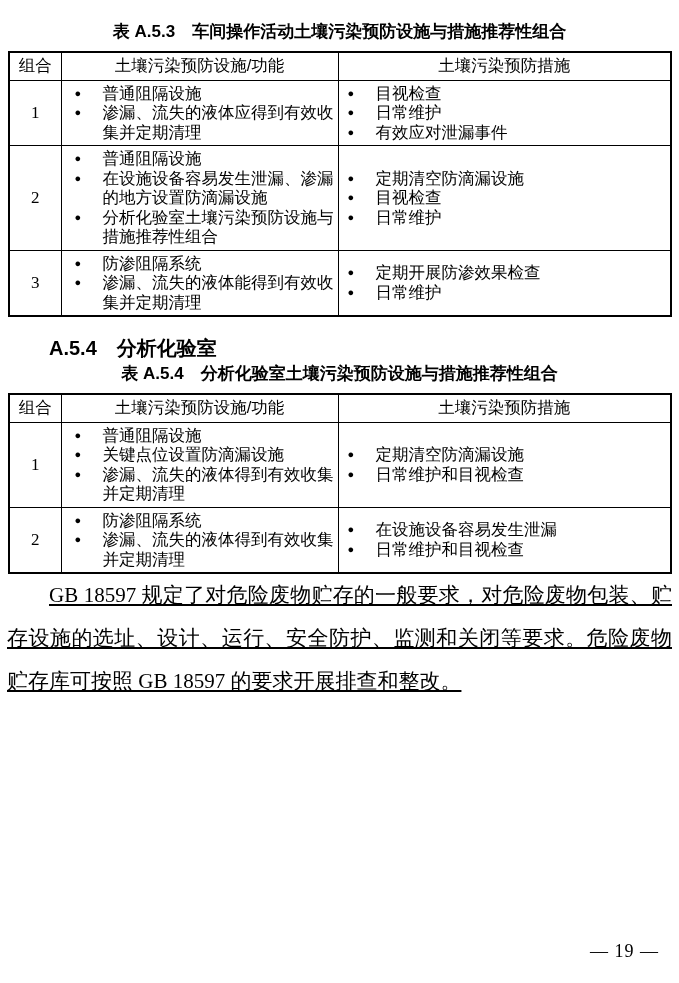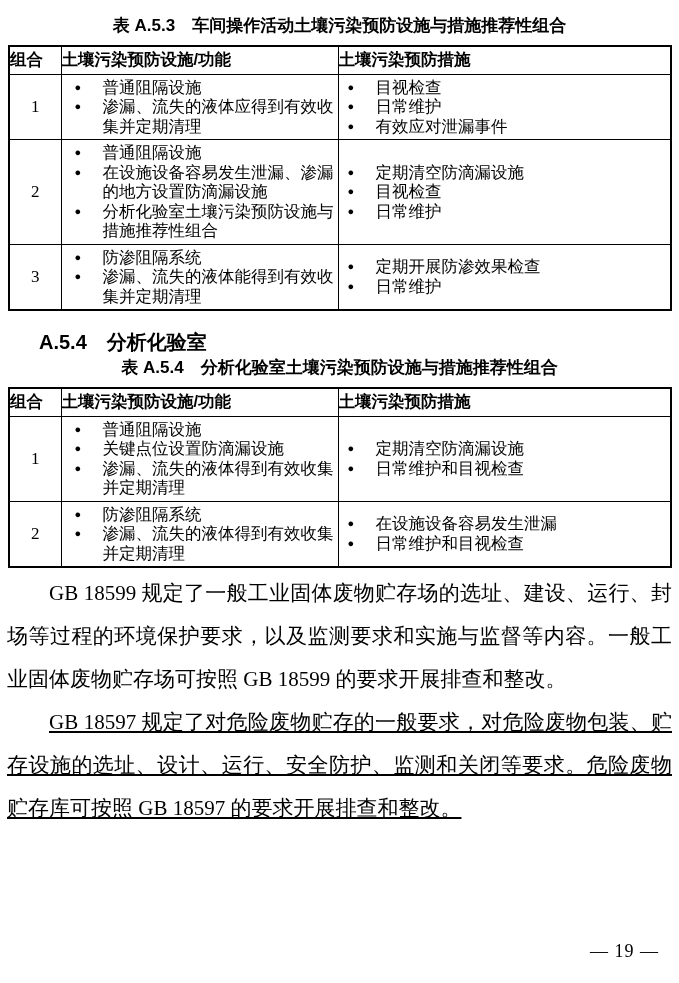--- a/index.html
+++ b/index.html
@@ -3,54 +3,54 @@
 <meta charset="utf-8">
 <style>
   * { box-sizing: border-box; }
   html, body { margin: 0; padding: 0; }
   body {
     width: 679px; height: 983px;
     background: #ffffff; color: #000000;
     font-family: "Liberation Serif", "DejaVu Serif", serif;
     overflow: hidden;
   }
-  .page { width: 679px; height: 983px; padding: 14px 7px 0 7px; position: relative; }
+  .page { width: 679px; height: 983px; padding: 20px 7px 0 7px; position: relative; }
 
   .table-title {
     text-align: center;
     font-family: "Liberation Sans", "DejaVu Sans", sans-serif;
     font-weight: bold; font-size: 17px; line-height: 20px;
     margin: 2px 0 9px 0;
   }
   .table-title.second { margin-top: 4px; }
 
   table.data-table {
     border-collapse: collapse; table-layout: fixed;
     width: 664px; margin-left: 1px;
     border: 2px solid #000;
   }
   table.data-table th, table.data-table td { border: 1px solid #000; padding: 0; }
   table.data-table th {
     font-family: "Liberation Sans", "DejaVu Sans", sans-serif;
-    font-weight: bold; font-size: 16.5px; height: 28px;
-    text-align: left; vertical-align: middle;
+    font-weight: normal; font-size: 16.5px; height: 28px;
+    text-align: center; vertical-align: middle;
   }
   col.c1 { width: 52px; } col.c2 { width: 277px; } col.c3 { width: 333px; }
   td.cell-num { text-align: center; vertical-align: middle; font-size: 17px; }
   td.cell-fac, td.cell-mea { vertical-align: middle; }
   ul.bullets { list-style: none; margin: 3px 0; padding: 0 2px 0 13px; }
   td.cell-mea ul.bullets { padding-left: 9px; }
   ul.bullets li { display: flex; font-size: 16.5px; line-height: 19.5px; align-items: flex-start; }
   .bullet { width: 28px; flex: 0 0 28px; font-size: 11px; line-height: 19.5px; }
   .li-text { flex: 1; }
 
   .sec-heading {
     font-family: "Liberation Sans", "DejaVu Sans", sans-serif;
     font-weight: bold; font-size: 20px; line-height: 24px;
-    margin: 19px 0 4px 32px;
+    margin: 19px 0 4px 42px;
   }
   .body-para {
     font-size: 21px; line-height: 43px;
     text-align: justify; text-justify: inter-ideograph;
     text-indent: 2em;
     margin: 4px 0 0 0;
   }
   .body-para.cont { margin-top: 0; text-decoration: underline; }
 
   .page-number {
@@ -247,18 +247,17 @@
               <li>
                 <span class="bullet">●</span>
                 <span class="li-text">日常维护和目视检查</span>
               </li>
             </ul>
           </td>
         </tr>
       </tbody>
   </table>
 
-  <p class="body-para">GB 18599 规定了一般工业固体废物贮存场的选址、建设、运行、封场等过程的环境保护要求，以及监测要求和实施与监督等内容。一般工业固体废物贮存场可按照 GB 18599 的要求开展排查和整改。</p>
   <p class="body-para cont">GB 18597 规定了对危险废物贮存的一般要求，对危险废物包装、贮存设施的选址、设计、运行、安全防护、监测和关闭等要求。危险废物贮存库可按照 GB 18597 的要求开展排查和整改。</p>
 
   <div class="page-number">— 19 —</div>
 
 </div>
 
 </body></html>

